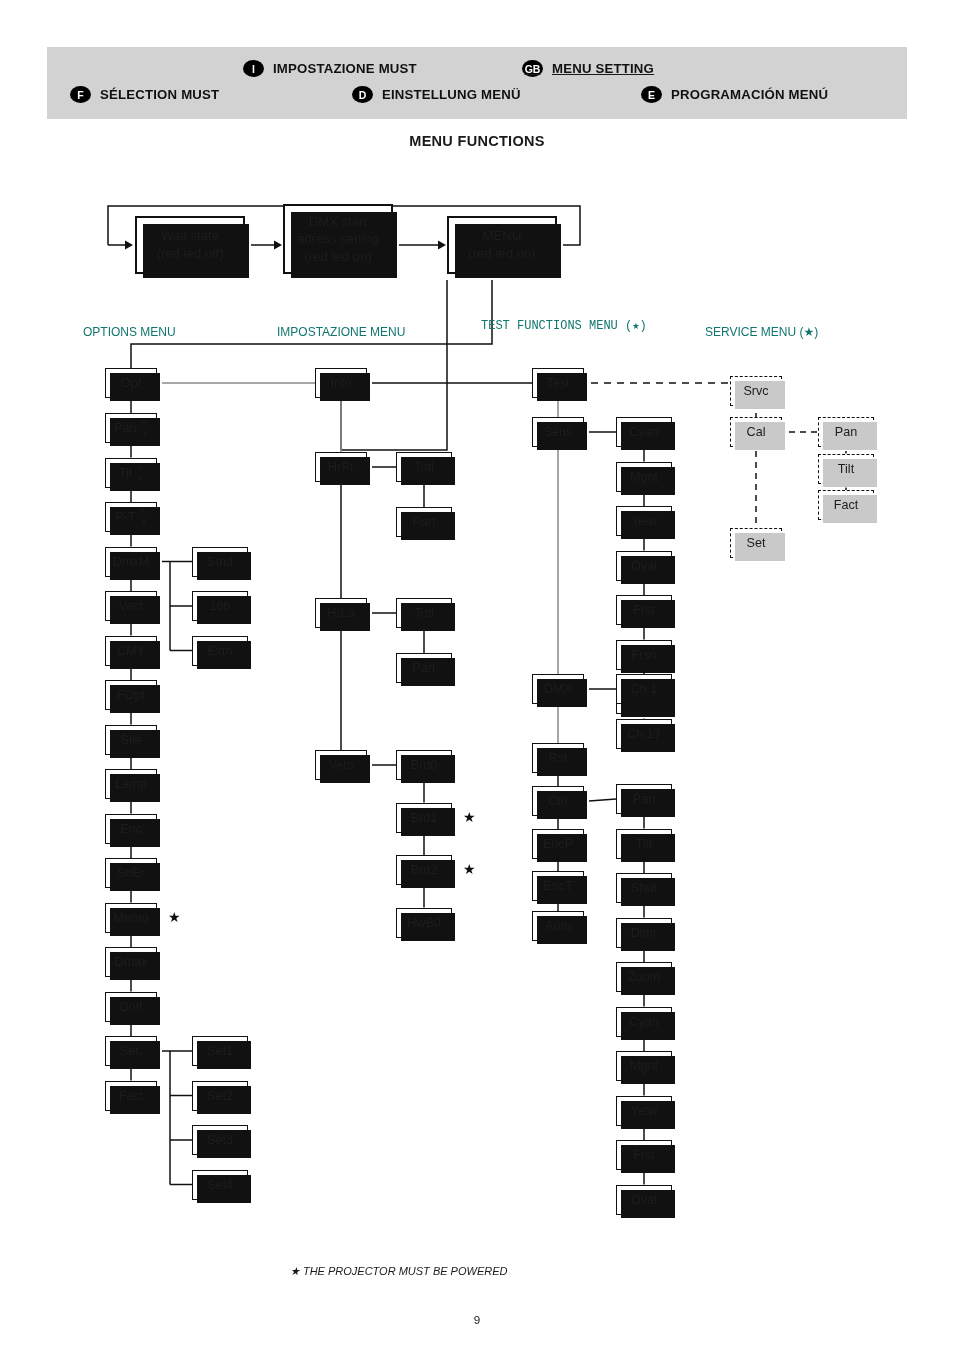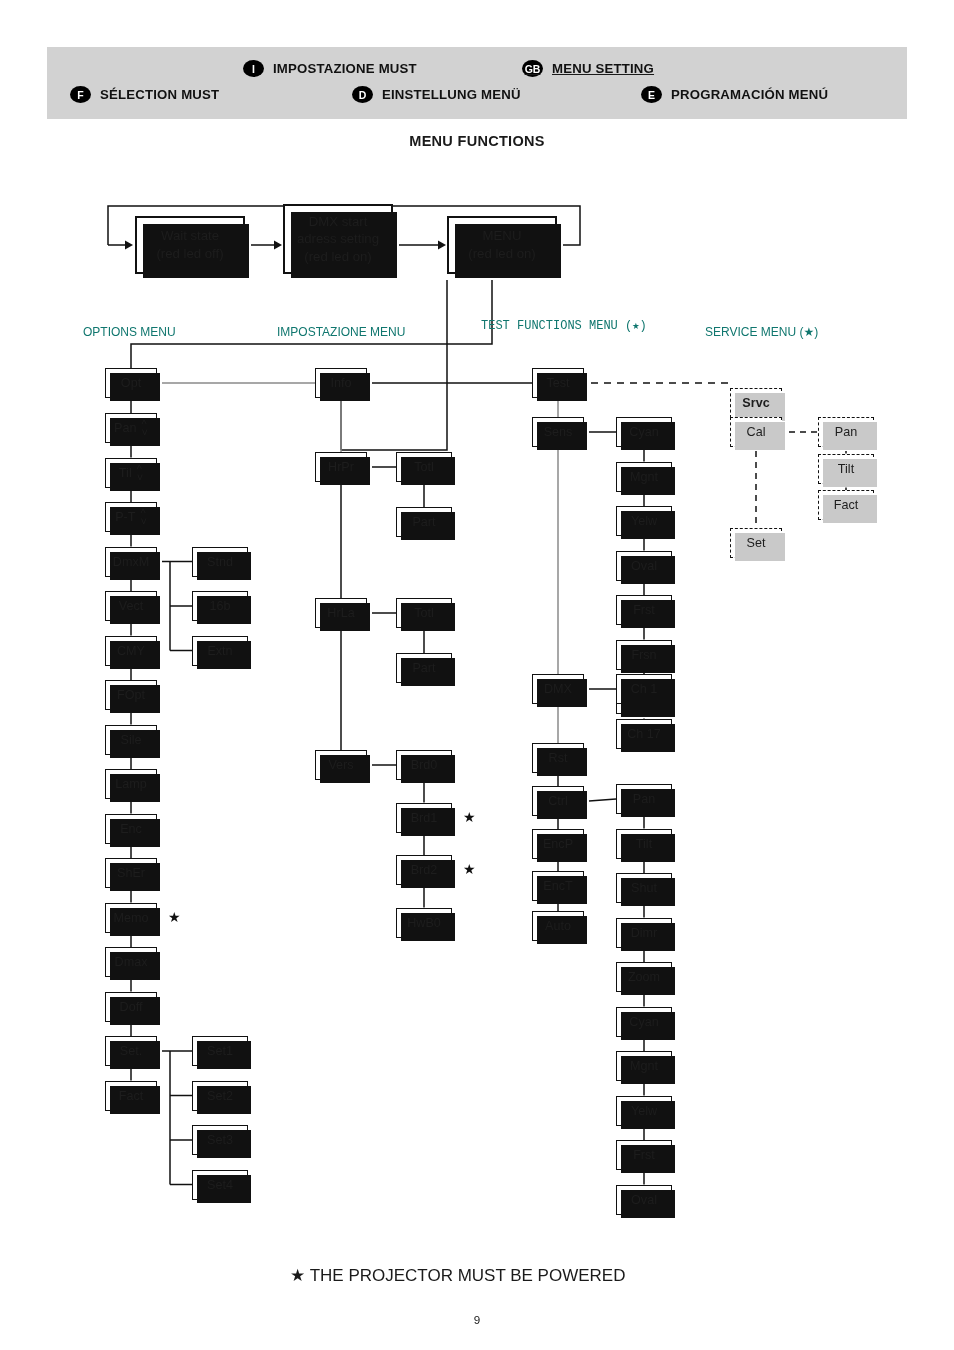--- a/index.html
+++ b/index.html
@@ -64,21 +64,21 @@
   .bx.dash::after{background:#c9c9c9;left:4px;top:4px;}
   .updn{display:inline-flex;flex-direction:column;margin-left:5px;font-size:11px;line-height:8px;}
 
   
   .cap{position:absolute;font-size:12px;color:#0f766e;white-space:nowrap;}
 
   
   .ast{position:absolute;font-size:14px;line-height:1;color:#111;z-index:6;}
 
   
-  .footnote{position:absolute;left:290px;top:1265px;font-size:17px;}
+  .footnote{position:absolute;left:290px;top:1265px;font-size:11px;font-style:italic;}
   .pageno{position:absolute;left:0;top:1313px;width:954px;text-align:center;font-size:11.6px;}
 </style>
 </head>
 <body>
 
 <div class="banner"></div>
 
 <div class="lang l-i">
   <span class="badge">I</span>
   <span class="lang-txt">IMPOSTAZIONE MUST</span>
@@ -207,21 +207,21 @@
       <div class="cap" style="left: 705px; top: 325px;">SERVICE MENU (★)</div>
       <div class="bx" style="left: 105px; top: 368px; width: 52px; height: 30px;">
         <span>Opt</span>
       </div>
       <div class="bx" style="left: 315px; top: 368px; width: 52px; height: 30px;">
         <span>Info</span>
       </div>
       <div class="bx" style="left: 532px; top: 368px; width: 52px; height: 30px;">
         <span>Test</span>
       </div>
-      <div class="bx dash" style="left: 730px; top: 388px; width: 52px; height: 30px; font-weight: bold;">
+      <div class="bx dash" style="left: 730px; top: 376px; width: 52px; height: 30px;">
         <span>Srvc</span>
       </div>
       <div class="bx" style="left: 105px; top: 413px; width: 52px; height: 30px;">
         <span>Pan</span>
         <span class="updn">
           <span>^</span>
           <span>˅</span>
         </span>
       </div>
       <div class="bx" style="left: 105px; top: 457.5px; width: 52px; height: 30px;">

